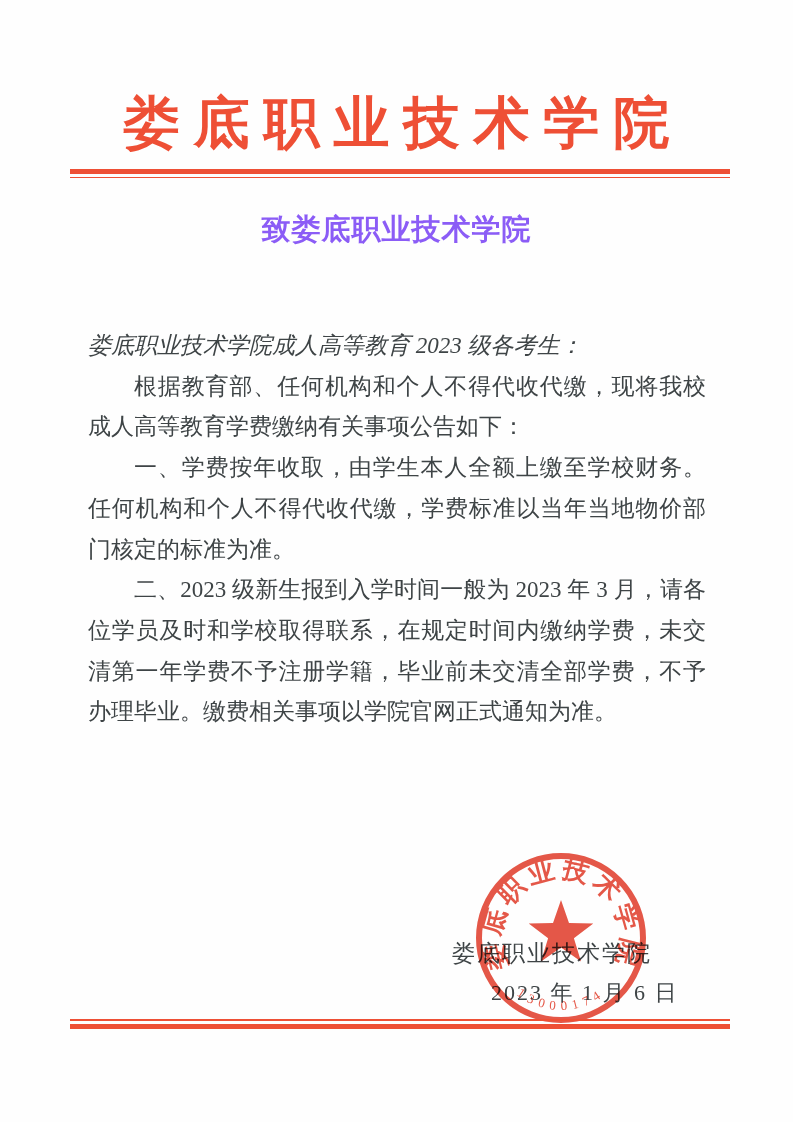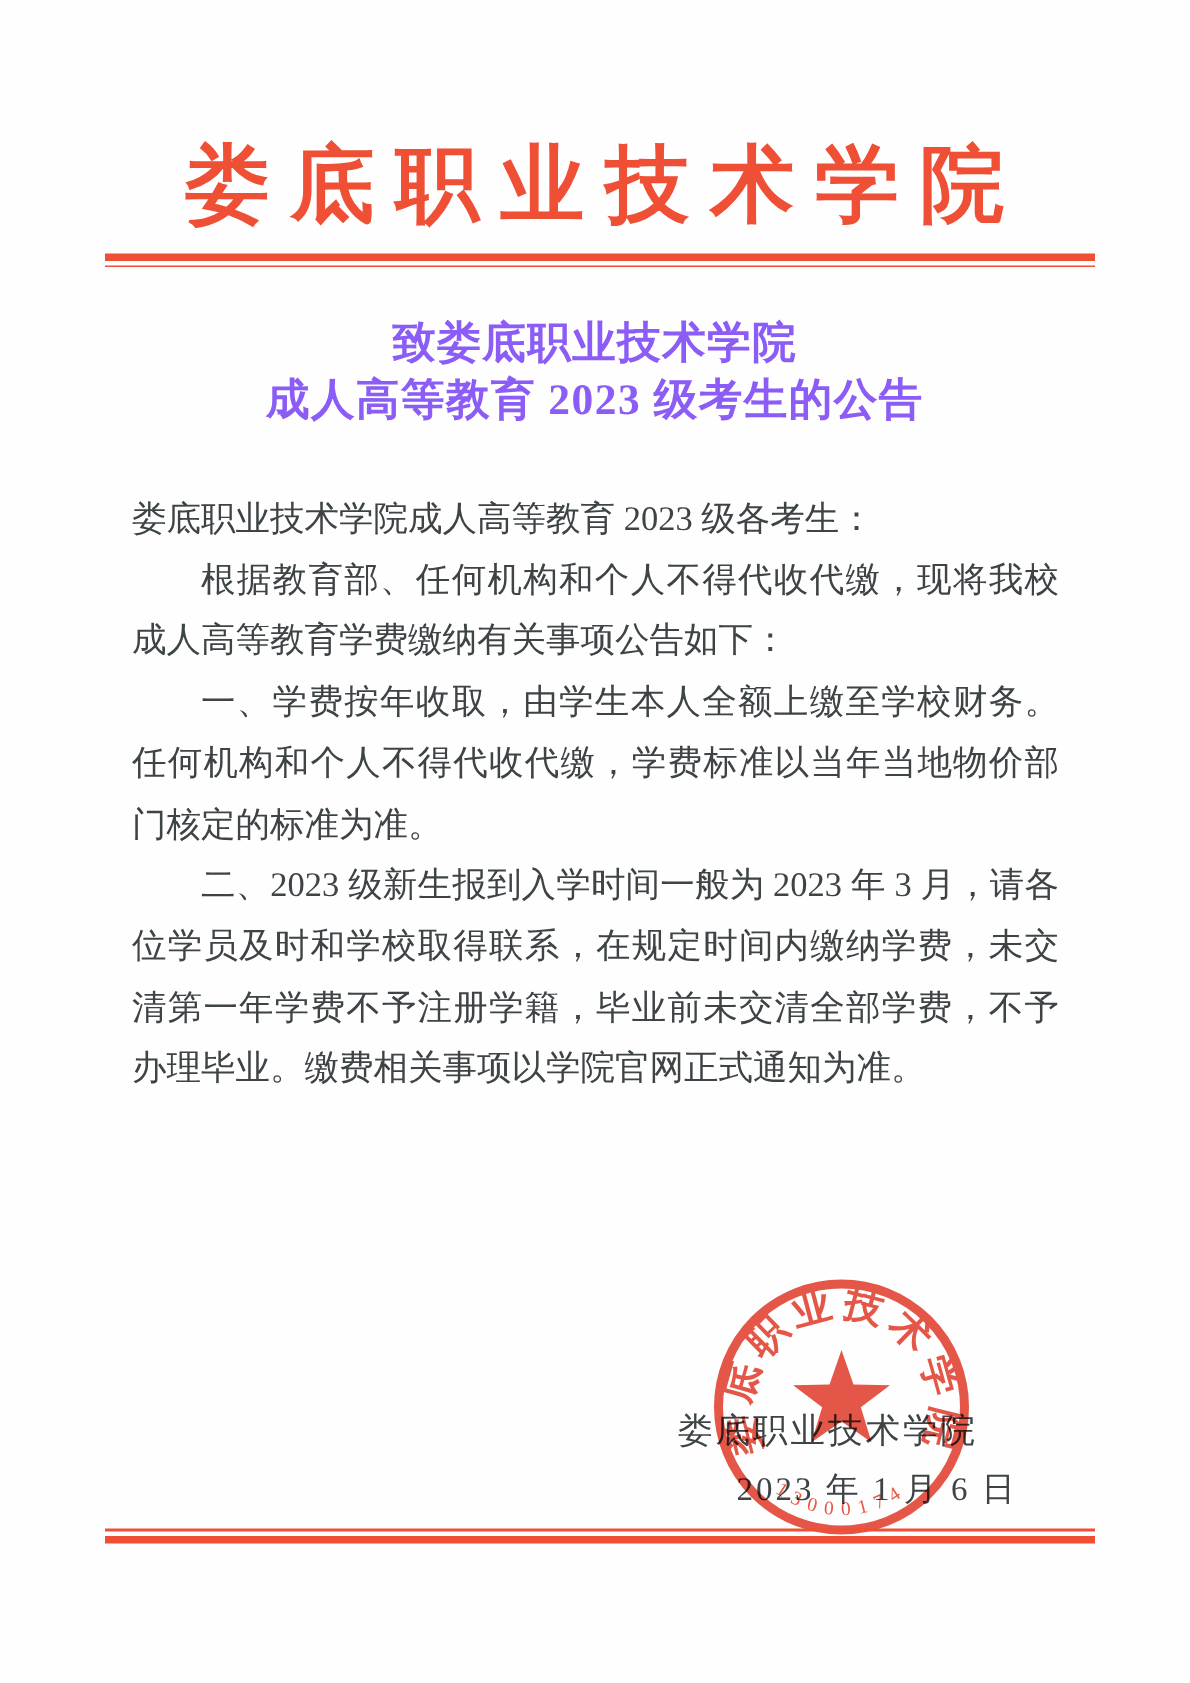--- a/index.html
+++ b/index.html
@@ -43,21 +43,21 @@
   }
   
   .body-text{
     position:absolute;top:326px;left:88px;width:618px;
     font-size:23px;
     line-height:40.7px;
     text-align:justify;
     color:var(--ink);
   }
   .body-text p{margin:0;}
-  .salutation{text-indent:0;}
+  .salutation{text-indent:0;font-style:italic;}
   .para{text-indent:2em;}
   .contact-line{text-indent:3em;}
   
   .signature{
     position:absolute;top:938px;left:452px;
     font-size:23px;letter-spacing:2px;color:var(--ink);
     white-space:nowrap;
   }
   .date{
     position:absolute;top:978px;left:491px;
@@ -84,21 +84,20 @@
 <body>
 
 <div class="page">
 
   <div class="school-name">娄底职业技术学院</div>
   <div class="rule rule-top-thick"></div>
   <div class="rule rule-top-thin"></div>
 
   <div class="notice-title">
     <div>致娄底职业技术学院</div>
-    <div>成人高等教育 2023 级考生的公告</div>
   </div>
 
   <div class="body-text">
     <p class="salutation">娄底职业技术学院成人高等教育 2023 级各考生：</p>
     <div id="paragraphs">
         <p class="para">根据教育部、任何机构和个人不得代收代缴，现将我校成人高等教育学费缴纳有关事项公告如下：</p>
         <p class="para">一、学费按年收取，由学生本人全额上缴至学校财务。任何机构和个人不得代收代缴，学费标准以当年当地物价部门核定的标准为准。</p>
         <p class="para">二、2023 级新生报到入学时间一般为 2023 年 3 月，请各位学员及时和学校取得联系，在规定时间内缴纳学费，未交清第一年学费不予注册学籍，毕业前未交清全部学费，不予办理毕业。缴费相关事项以学院官网正式通知为准。</p>
       </div>
   </div>

